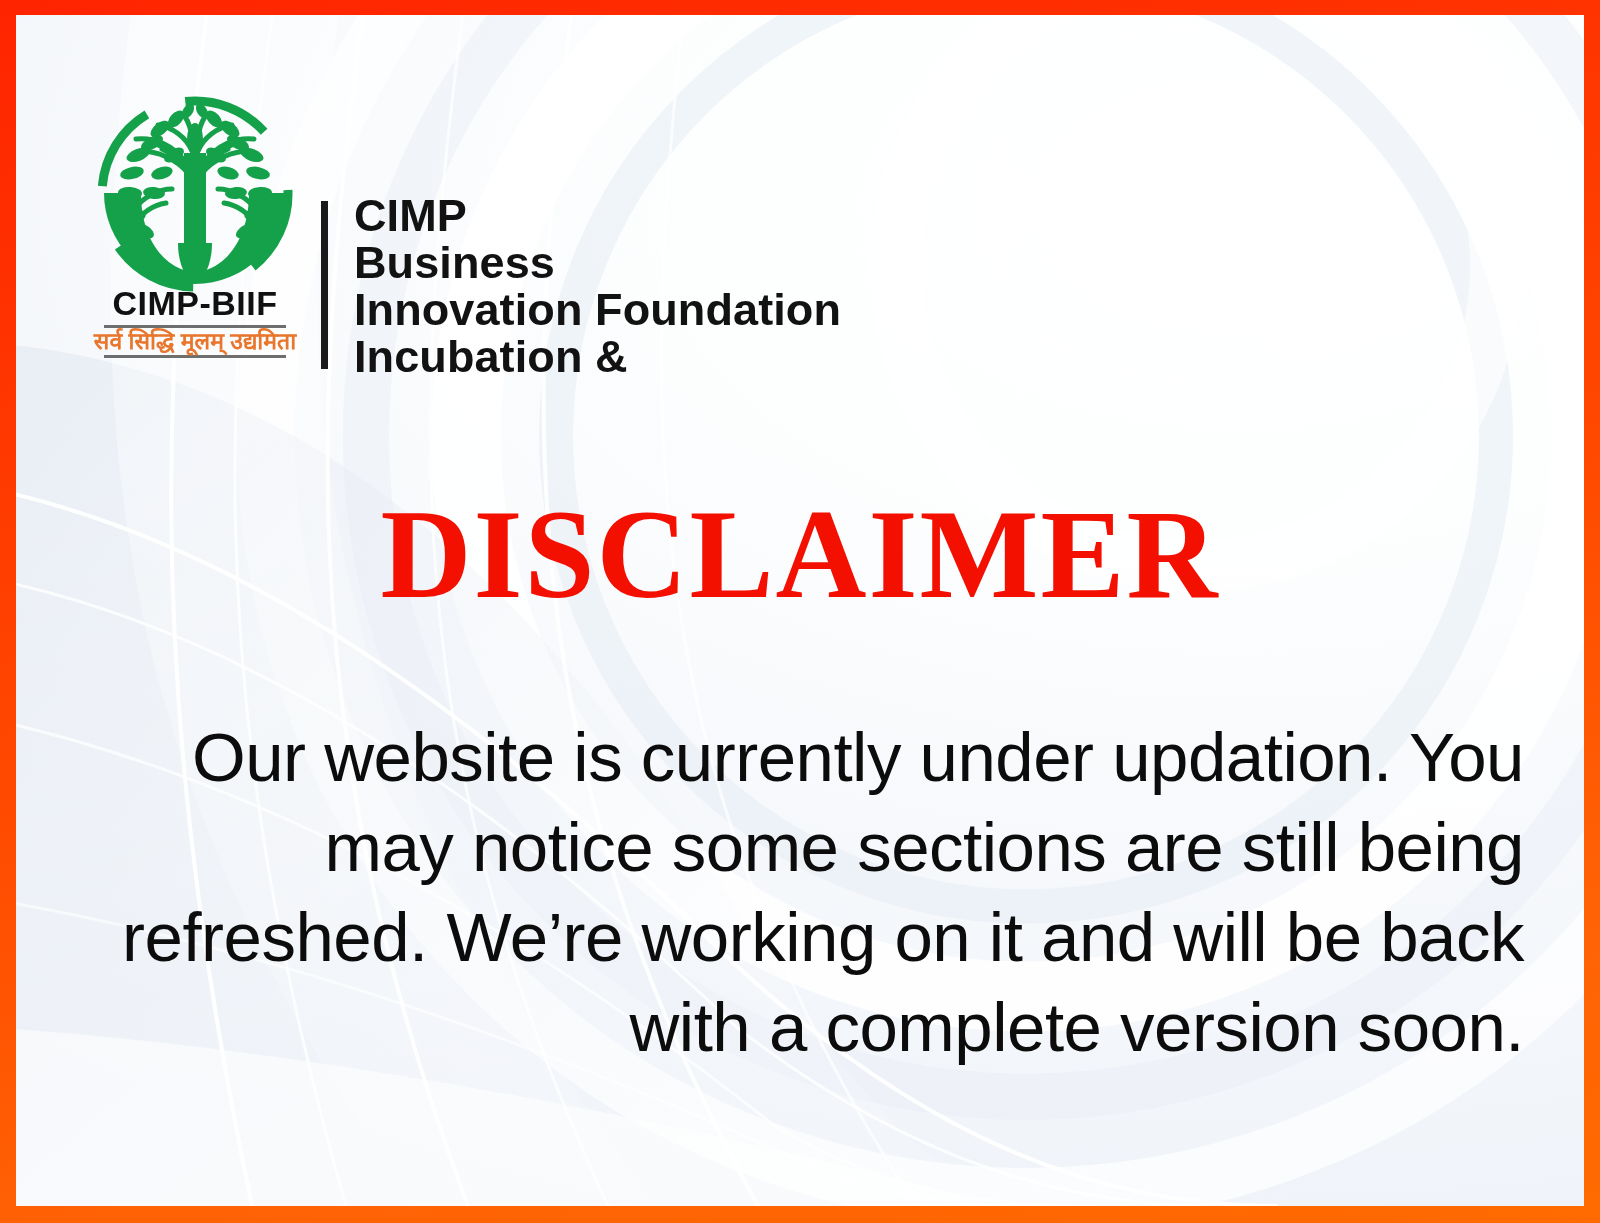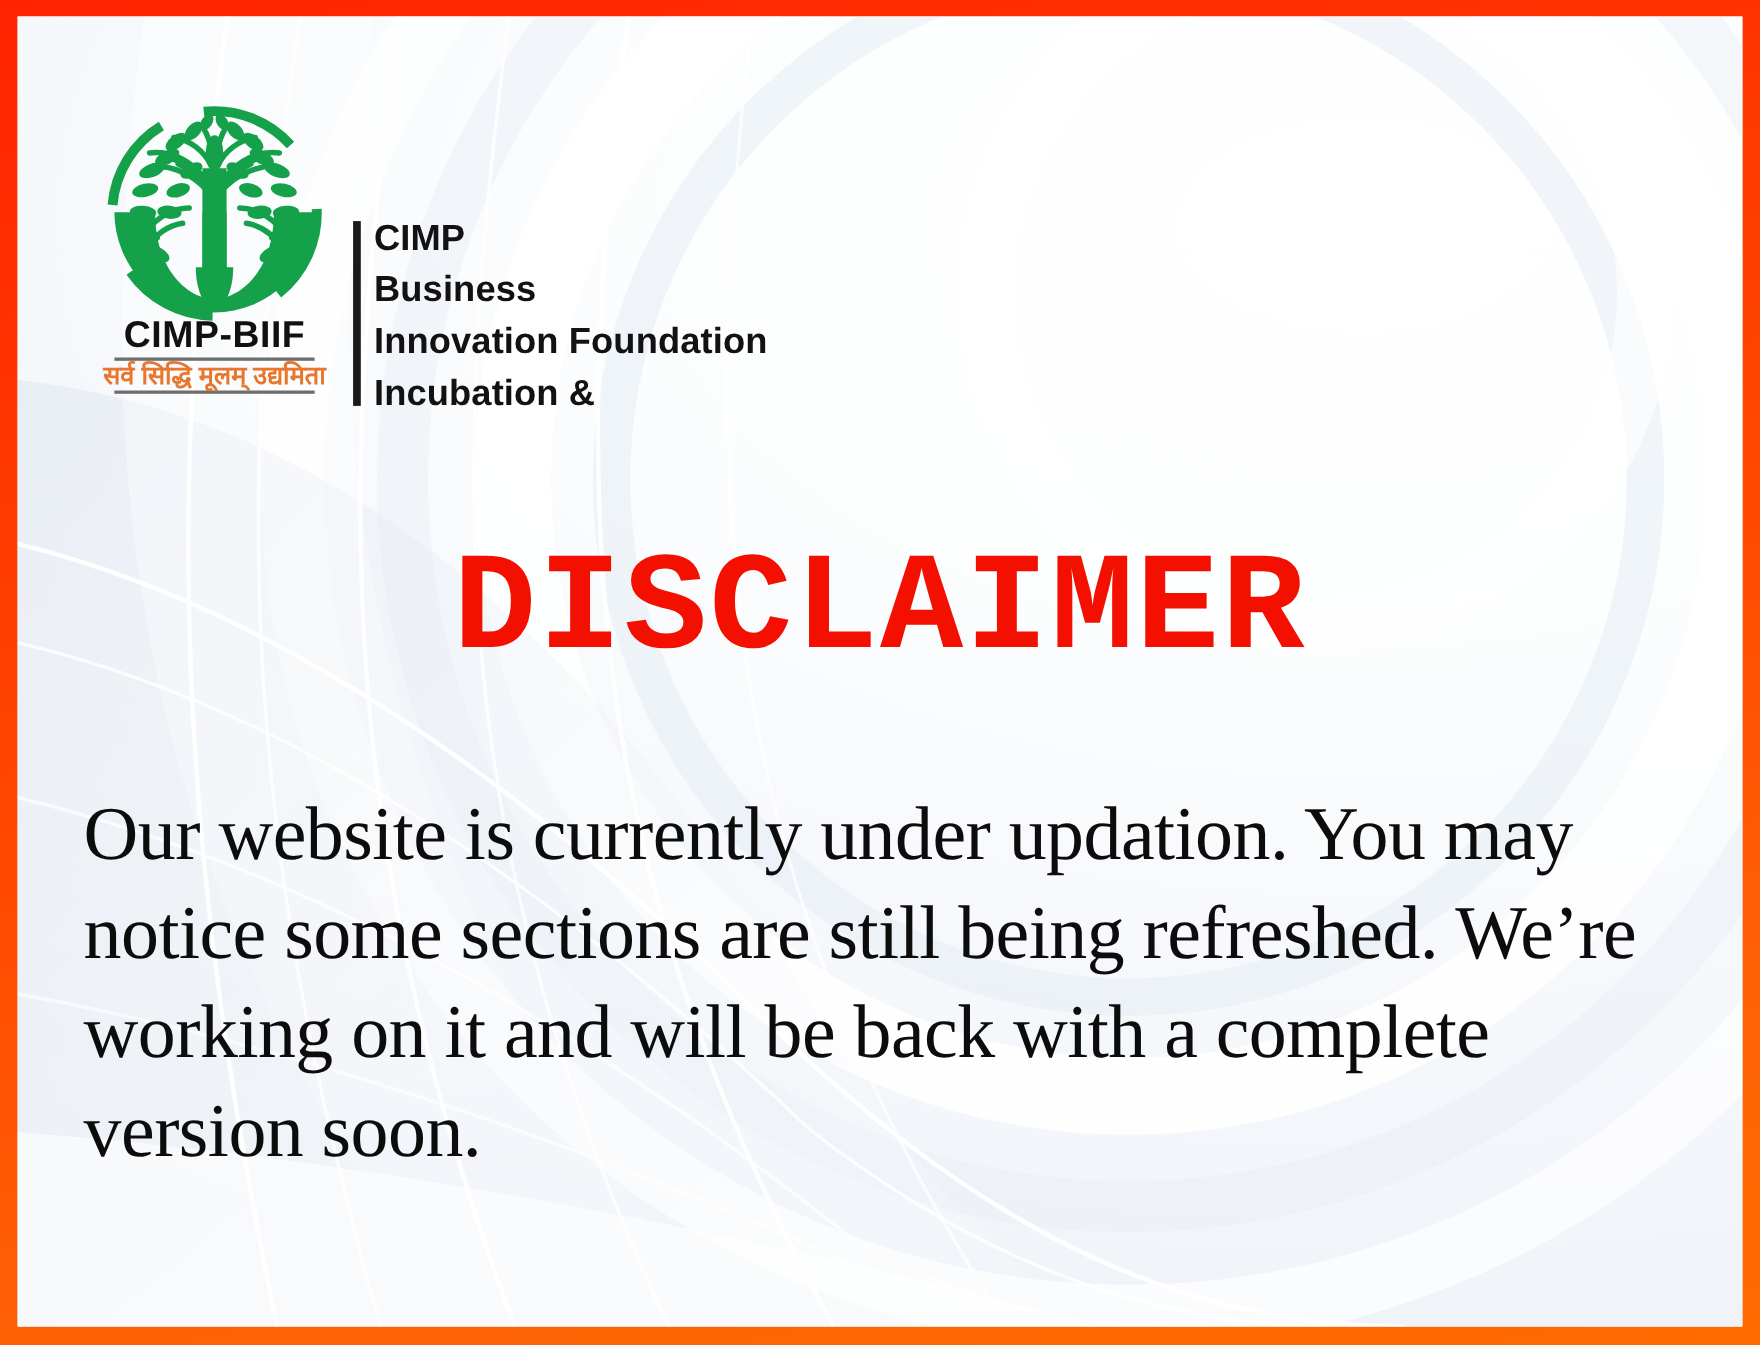--- a/index.html
+++ b/index.html
@@ -54,54 +54,54 @@
   #divider-rule {
     width:7px;
     height:168px;
     background:#1a1a1a;
     margin-left:19px;
     margin-top:108px;
     flex:0 0 auto;
   }
 
   #org-name {
-    margin-left:12px;
+    margin-left:26px;
     margin-top:99px;
     font-family:"Liberation Sans", sans-serif;
     font-weight:bold;
-    font-size:33px;
+    font-size:45px;
     line-height:47px;
     letter-spacing:.1px;
     color:#121212;
     white-space:nowrap;
   }
 
   
   #headline {
     position:absolute;
     top:477px;
     left:0;
     width:100%;
     text-align:center;
-    font-family:Liberation Mono, monospace;
+    font-family:Liberation Serif, serif;
     font-weight:bold;
     font-size:126px;
     line-height:126px;
     letter-spacing:2px;
     color:#F41000;
   }
 
   
   #body-copy {
     position:absolute;
     top:698px;
     left:60px;
     width:1448px;
-    text-align:left;
-    font-family:Liberation Serif, serif;
+    text-align:right;
+    font-family:Liberation Sans, sans-serif;
     font-weight:400;
     font-size:69px;
     line-height:90px;
     letter-spacing:-.5px;
     color:#0c0c0c;
   }
 </style>
 </head>
 <body>
 

